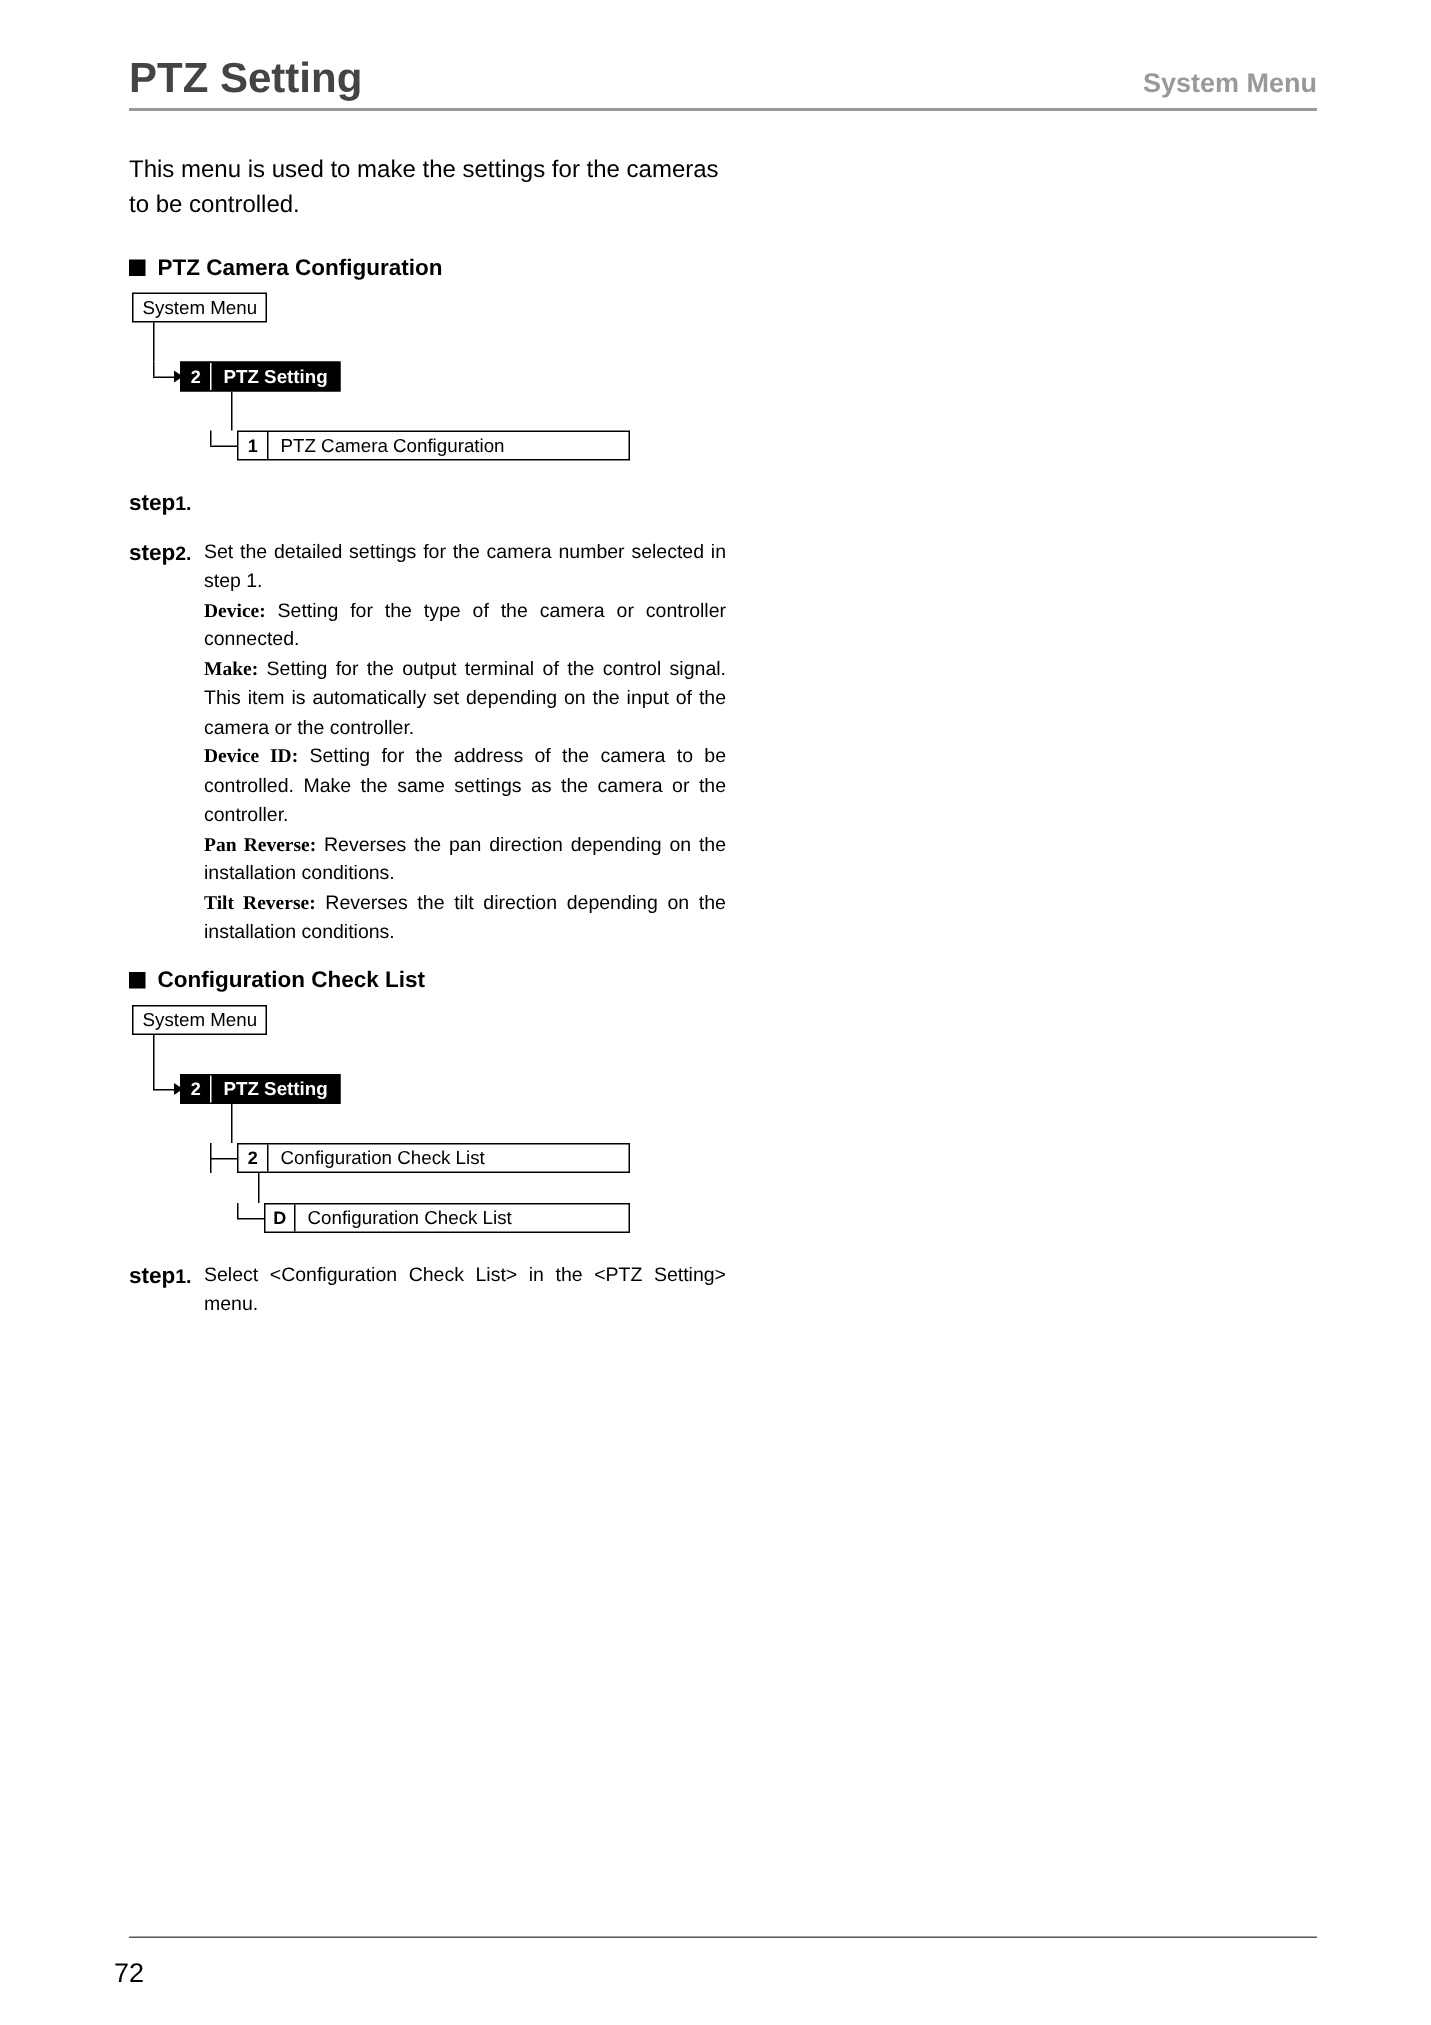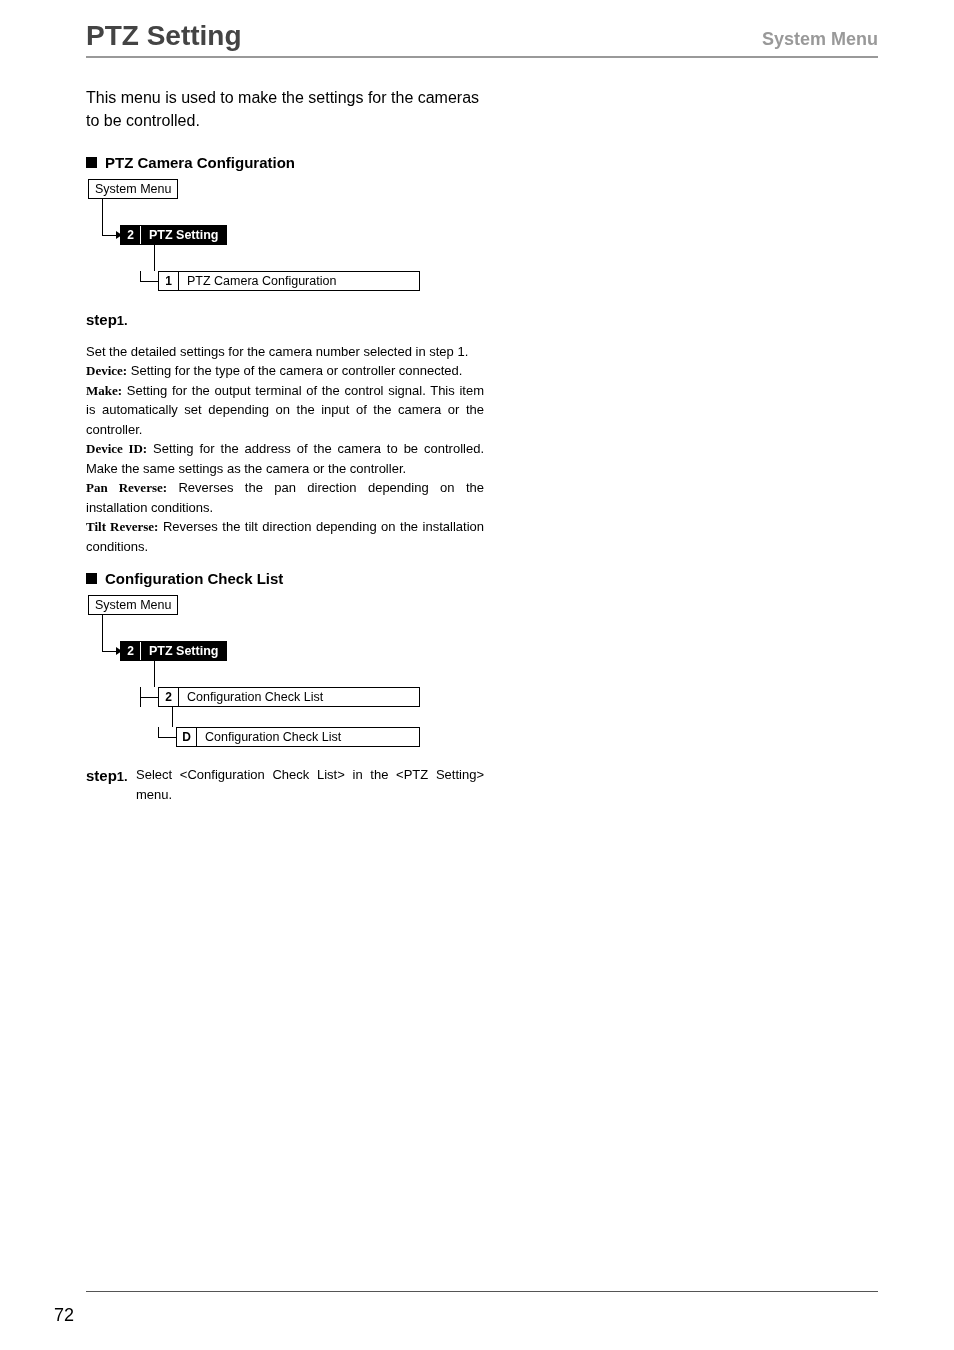--- a/index.html
+++ b/index.html
@@ -4,21 +4,21 @@
 <style>
   * { box-sizing: border-box; margin: 0; padding: 0; }
   html, body { width: 954px; height: 1350px; }
   body {
     font-family: Arial, Helvetica, sans-serif;
     color: #000;
     background: #fff;
     position: relative;
   }
   .page {
-    padding: 20px 76px 0 86px;
+    padding: 36px 76px 0 86px;
   }
   .head-row {
     display: flex;
     justify-content: space-between;
     align-items: baseline;
     border-bottom: 2px solid #999;
     padding-bottom: 4px;
   }
   .head-title {
     font-size: 28px;
@@ -157,21 +157,21 @@
   .step .body .b { font-weight: bold; font-family: Liberation Serif, serif; }
 
   .footer-line {
     position: absolute;
     left: 86px; right: 76px;
     bottom: 58px;
     border-top: 1px solid #555;
   }
   .page-num {
     position: absolute;
-    left: 54px;
+    left: 76px;
     bottom: 24px;
     font-size: 18px;
   }
 </style>
 </head>
 <body>
 
 <div class="page">
   <div class="head-row">
     <div class="head-title">PTZ Setting</div>
@@ -212,20 +212,21 @@
           </div>
         </div>
       </div>
     </div>
 
     <div class="step">
       <div class="label"><span class="s">step</span><span class="n">1.</span></div>
     </div>
 
     <div class="step">
+      <div class="label"><span class="s">step</span><span class="n">2.</span></div>
       <div class="body">
         <span>Set the detailed settings for the camera number selected in step 1.</span><br>
         <span class="b">Device:</span><span> Setting for the type of the camera or controller connected.</span><br>
         <span class="b">Make:</span><span> Setting for the output terminal of the control signal. This item is automatically set depending on the input of the camera or the controller.</span><br>
         <span class="b">Device ID:</span><span> Setting for the address of the camera to be controlled. Make the same settings as the camera or the controller.</span><br>
         <span class="b">Pan Reverse:</span><span> Reverses the pan direction depending on the installation conditions.</span><br>
         <span class="b">Tilt Reverse:</span><span> Reverses the tilt direction depending on the installation conditions.</span>
       </div>
     </div>
 

